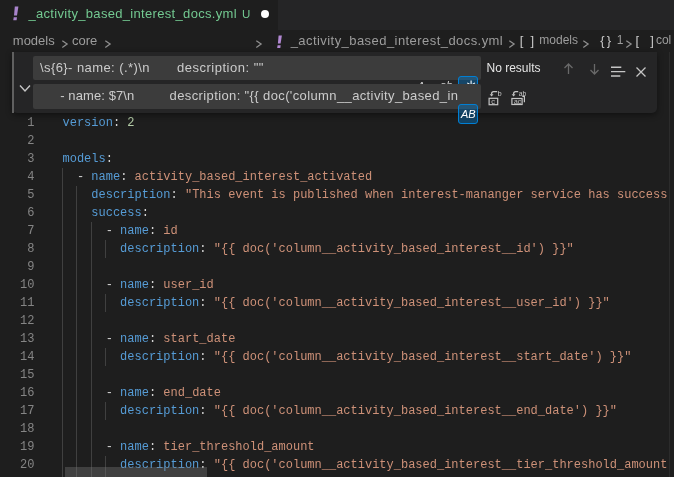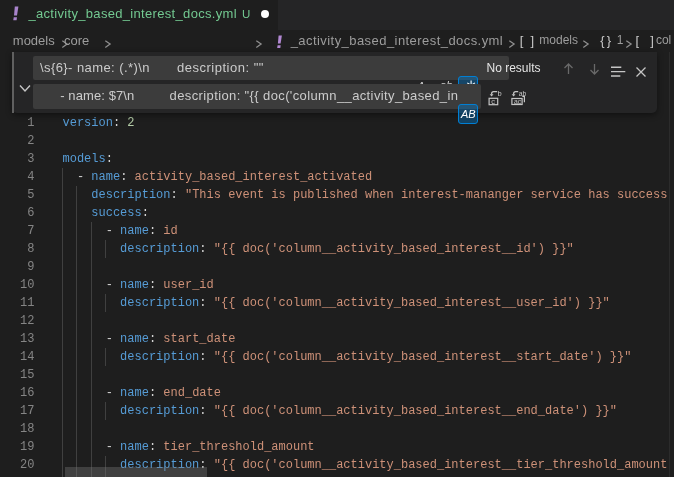--- a/index.html
+++ b/index.html
@@ -27,21 +27,21 @@
   .n{color:#b5cea8;}
   .guide{position:absolute;width:1px;background:#404040;}
   #rline{left:669px;top:52px;width:1px;height:425px;background:#2b2b2b;}
   #hscroll{left:64.5px;top:467px;width:142.5px;height:10px;background:rgba(121,121,121,0.38);}
   
   #fw{left:11.5px;top:52px;width:645px;height:61px;background:#252526;border-radius:0 0 5px 5px;
       box-shadow:0 2px 6px rgba(0,0,0,0.45);}
   #sash{left:0;top:0;width:2.5px;height:61px;background:#606060;}
   #chev{left:7px;top:27px;}
   .inp{position:absolute;left:21.3px;width:448.5px;background:#3c3c3c;border-radius:2px;color:#cccccc;}
-  #fin{top:4.2px;height:24.1px;padding-left:28px;}
+  #fin{top:4.2px;height:24.1px;}
   #rin{top:32.4px;height:24.3px;}
   .itxt{position:absolute;top:0;height:24.1px;line-height:24.1px;font-size:13px;white-space:pre;}
   .optbtn{position:absolute;top:20px;width:20px;height:20px;border-radius:3px;text-align:center;
           font-size:11.5px;line-height:20px;color:#cccccc;font-style:italic;}
   .optactive{background:rgba(0,127,212,0.38);border:1px solid #007fd4;box-sizing:border-box;line-height:18px;}
   #nores{position:absolute;left:475px;top:0;height:32.5px;line-height:32.5px;font-size:12px;color:#e5e5e5;}
   .ico{position:absolute;}
 </style>
 </head>
 <body>
@@ -55,21 +55,21 @@
     <div class="abs" id="tname">_activity_based_interest_docs.yml</div>
     <div class="abs" id="tu">U</div>
     <div class="abs" id="tdot"></div>
   </div>
 
   <div class="abs" id="crumbs">
     <span class="bc " style="left:12.8px;">models</span>
     <span class="bsep" style="left:60.8px;"><svg width="8" height="10">
         <path d="M1.3 0.8 L6.1 4.1 L1.3 7.4" stroke="#909090" stroke-width="1.25" fill="none"></path>
       </svg></span>
-    <span class="bc " style="left:64px;">core</span>
+    <span class="bc " style="left:72px;">core</span>
     <span class="bsep" style="left:103.6px;"><svg width="8" height="10">
         <path d="M1.3 0.8 L6.1 4.1 L1.3 7.4" stroke="#909090" stroke-width="1.25" fill="none"></path>
       </svg></span>
     <span class="bsep" style="left:255.2px;"><svg width="8" height="10">
         <path d="M1.3 0.8 L6.1 4.1 L1.3 7.4" stroke="#909090" stroke-width="1.25" fill="none"></path>
       </svg></span>
     <span class="bsep" style="left:276px;top:5px;"><svg width="8" height="14">
         <path d="M2.6 0.4 H5.9 L4.6 8.6 H1.9 Z" fill="#b288d3"></path>
         <path d="M1.6 10.3 H4.7 L4.3 13 H1.2 Z" fill="#b288d3"></path>
       </svg></span>

